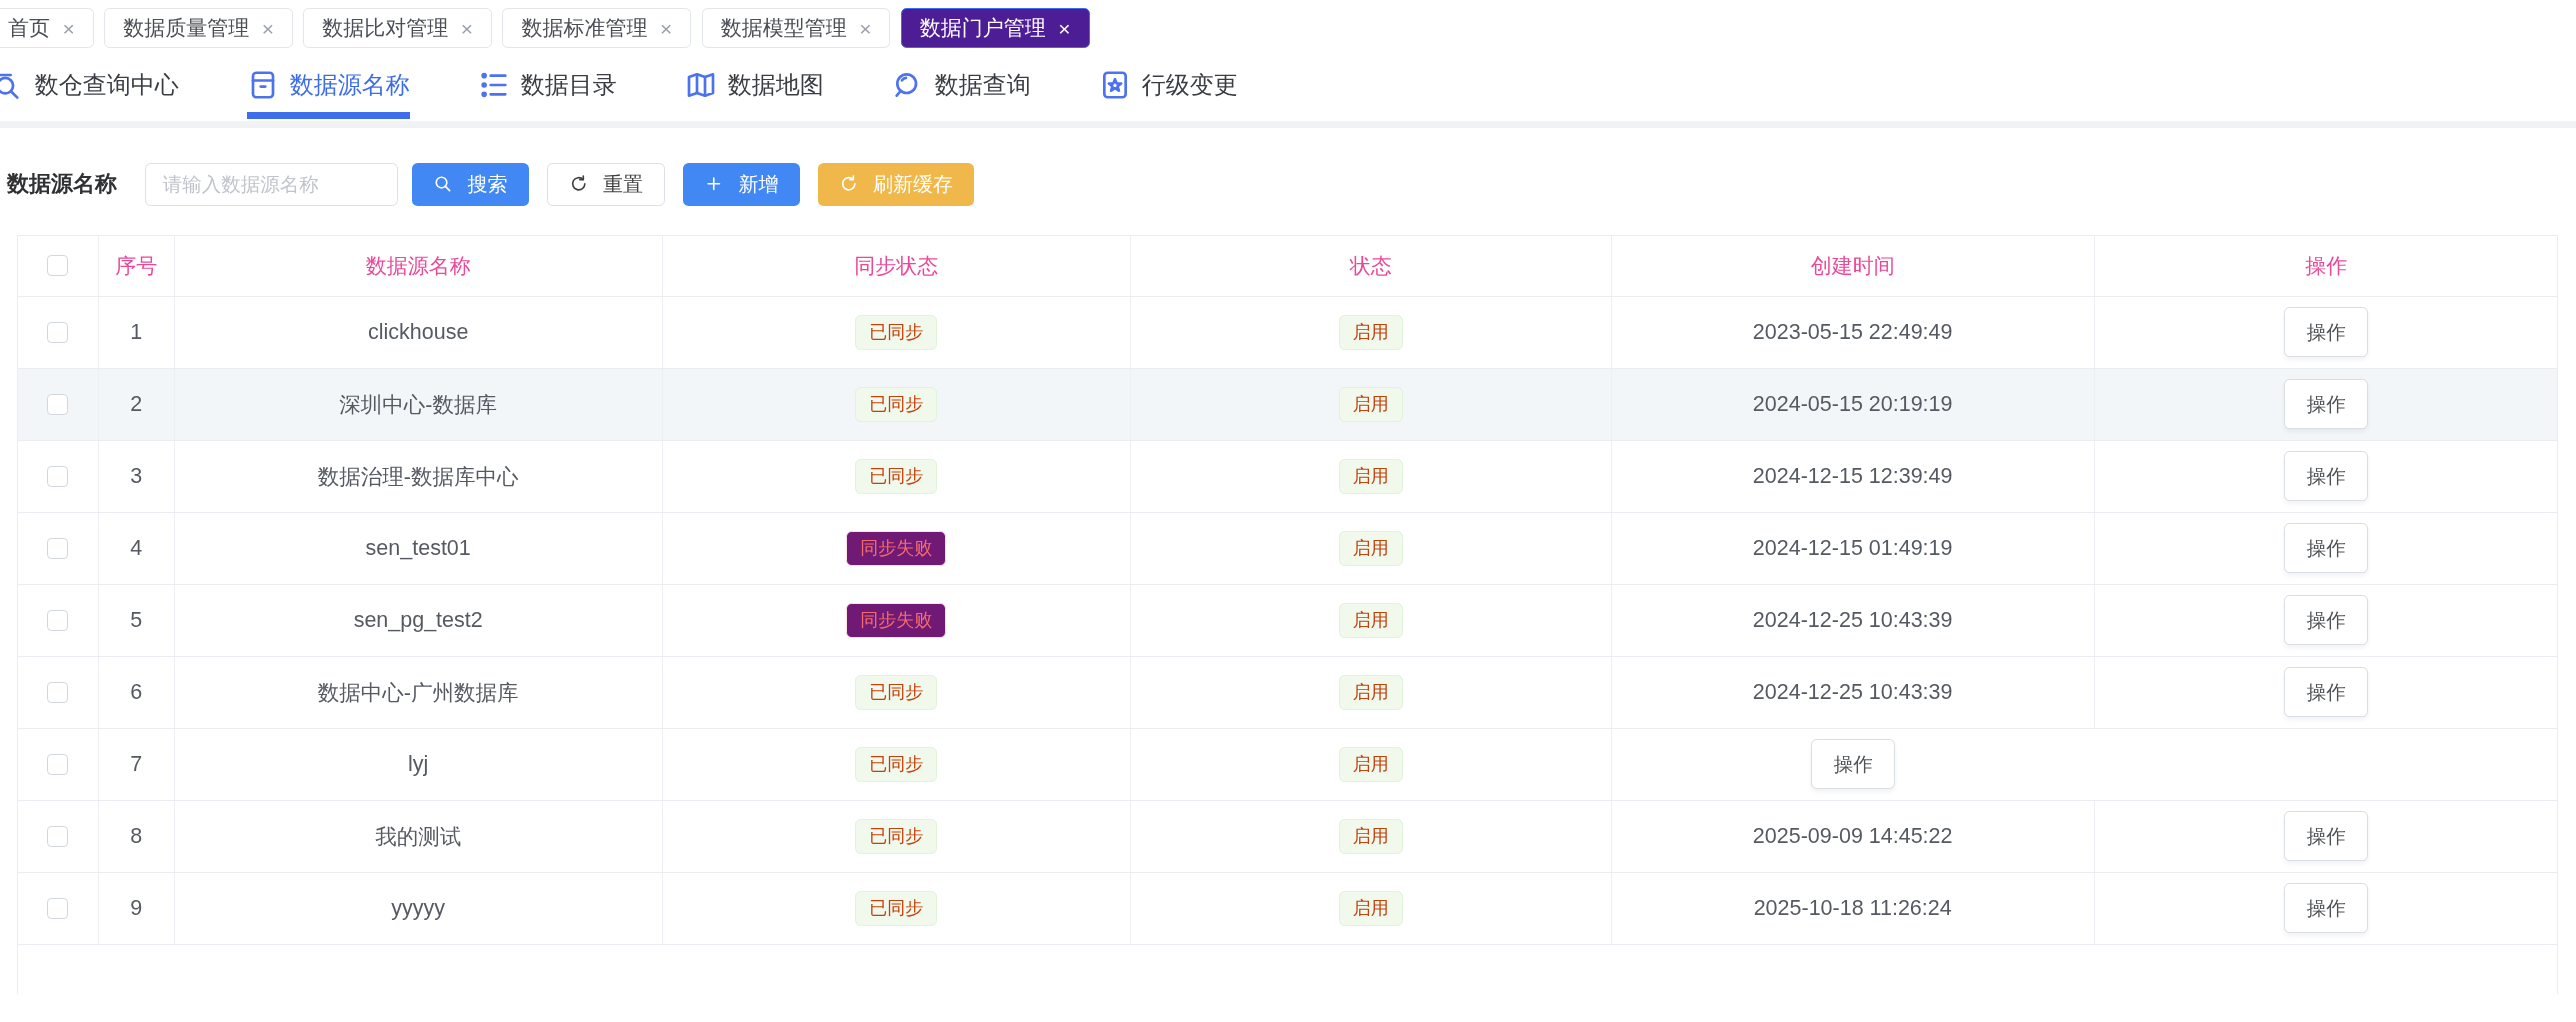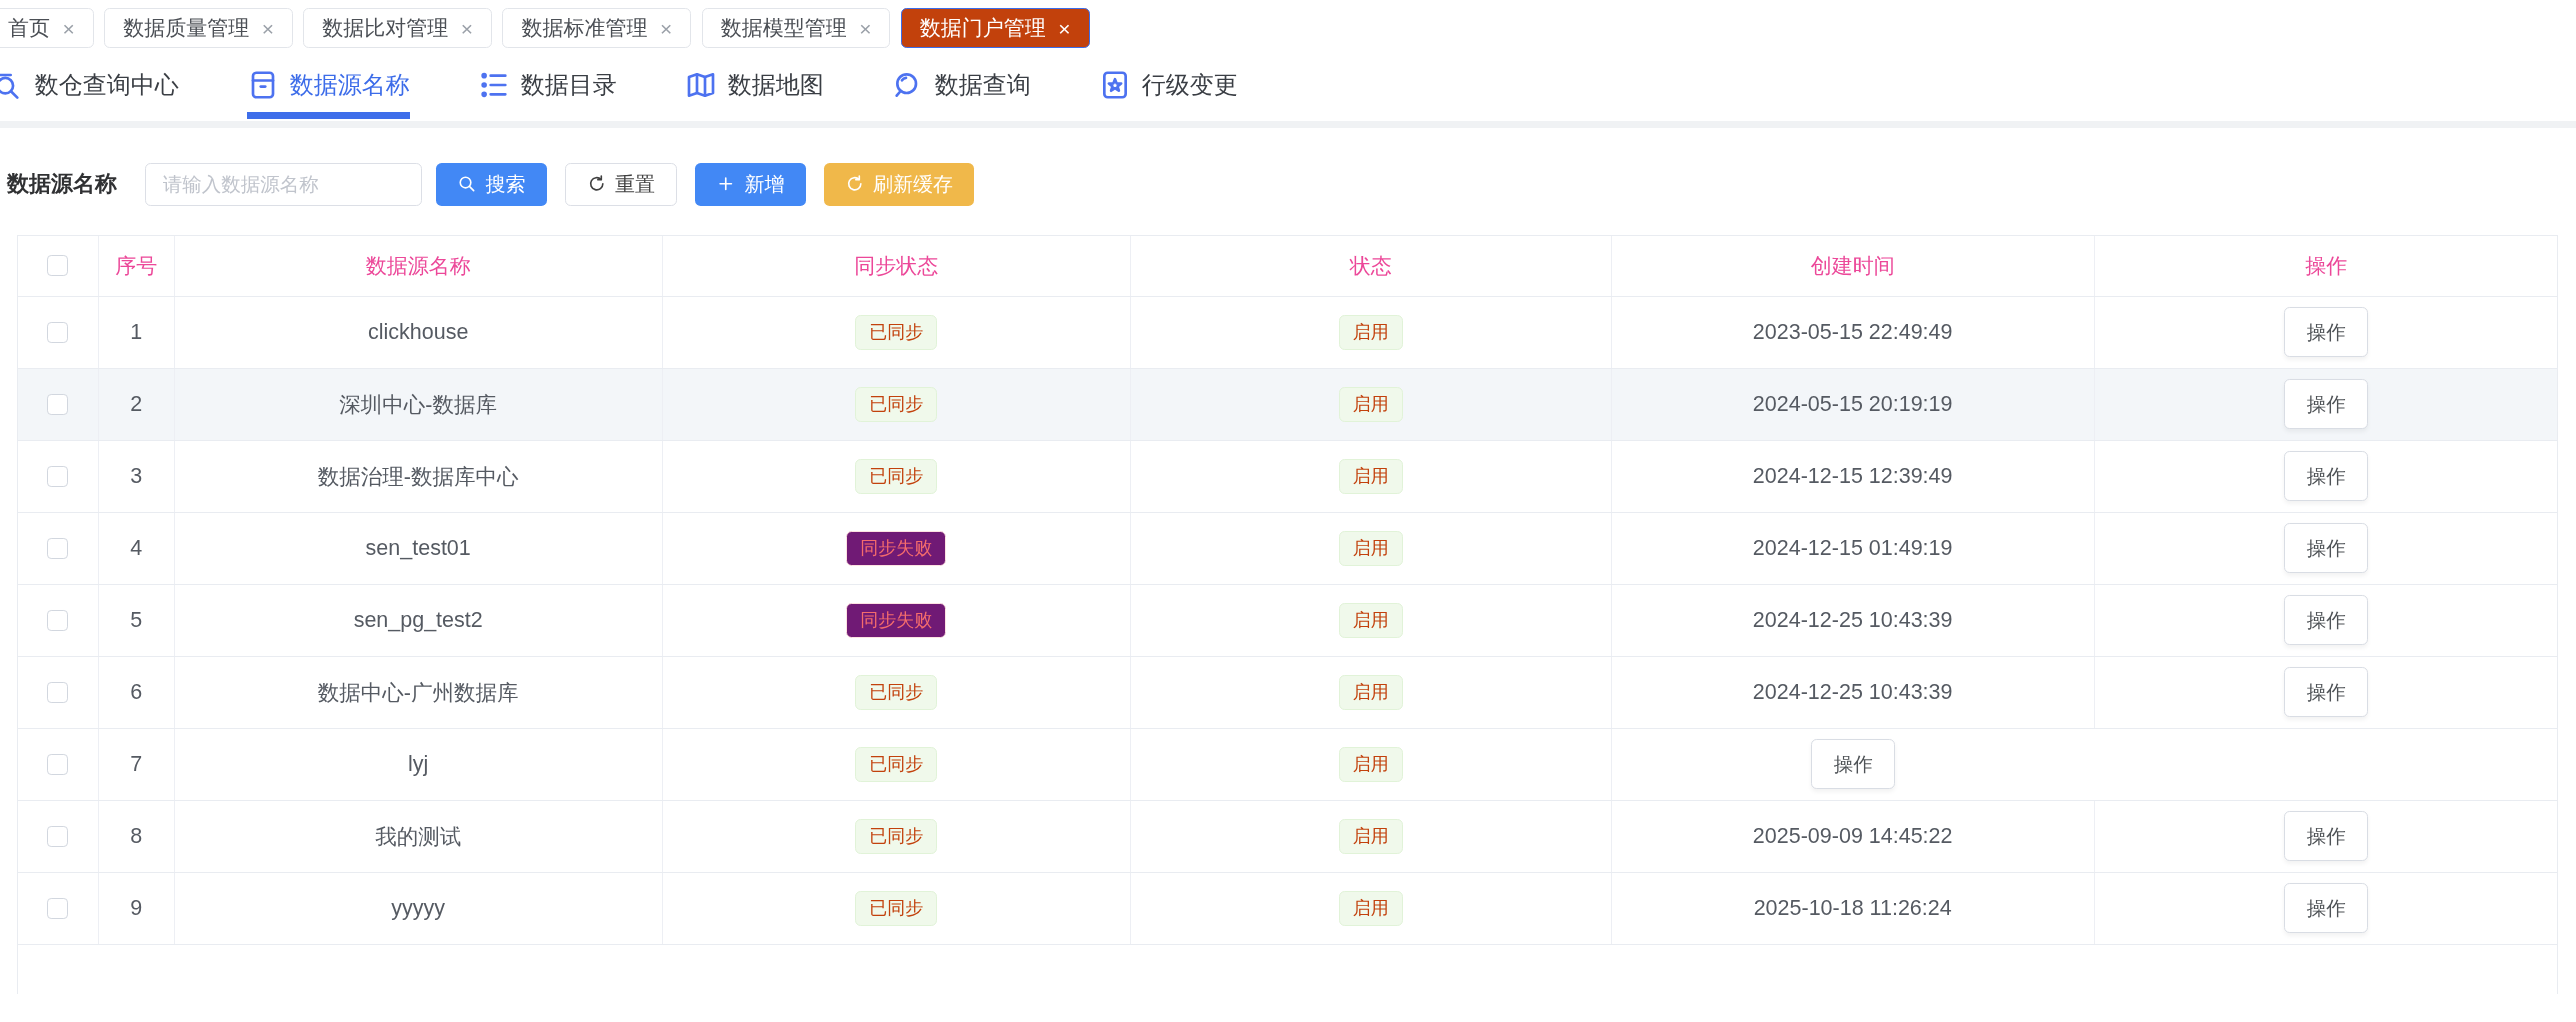--- a/index.html
+++ b/index.html
@@ -9,21 +9,21 @@
     font-family:"Liberation Sans", sans-serif; color:#303133;
   }
 
   
   .tabbar { display:flex; align-items:center; gap:10.4px; padding-top:8.3px; margin-left:-11px; }
   .tab {
     height:40px; padding:0 18px; background:#fff; border:1.4px solid #e2e5ea; border-radius:5.6px;
     display:flex; align-items:center; gap:12.5px; font-size:21px; color:#4b4f55; cursor:pointer; flex:none;
   }
   .tab .tab-x { font-size:21px; color:#9aa0a8; line-height:1; }
-  .tab.active { background:#c2410c; border-color:#3c6ce9; color:#fff; }
+  .tab.active { background:#4c1d95; border-color:#3c6ce9; color:#fff; }
   .tab.active .tab-x { color:#fff; }
 
   
   .nav { display:flex; align-items:flex-start; gap:68px; margin-top:21px; padding-left:1.4px; }
   .nav-item {
     position:relative; display:flex; align-items:center; gap:11px;
     font-size:24px; color:#3a3e44; padding-bottom:18px; cursor:pointer; flex:none;
   }
   .nav-item:first-child { margin-left:-9.7px; }
   .nav-item .nav-ico { width:32px; height:32px; color:#4d72f0; flex:none; }
@@ -32,27 +32,27 @@
   .nav-item.active { color:#3c6ce9; }
   .nav-item.active .nav-underline {
     display:block; position:absolute; left:0; right:0; bottom:0; height:7px; background:#3e6eea;
   }
   .nav-divider { height:7px; background:#f0f2f4; margin-top:1.4px; }
 
   
   .filter-row { display:flex; align-items:center; margin:35px 0 0 7px; }
   .filter-label { font-size:22px; font-weight:700; color:#303133; margin-right:28px; }
   .filter-input {
-    width:277px; height:43px; border:1.4px solid #dcdfe6; border-radius:5.6px;
+    width:253px; height:43px; border:1.4px solid #dcdfe6; border-radius:5.6px;
     font-size:19.5px; color:#333; padding:0 16.7px; outline:none; background:#fff;
     font-family:"Liberation Sans", sans-serif;
   }
   .filter-input::placeholder { color:#c0c4cc; }
   .btn {
-    height:43px; border:none; border-radius:5.6px; display:inline-flex; align-items:center; gap:9px;
+    height:43px; border:none; border-radius:5.6px; display:inline-flex; align-items:center; gap:15px;
     font-size:20px; padding:0 21px; cursor:pointer; font-family:"Liberation Sans", sans-serif; flex:none;
   }
   .btn svg { width:19.5px; height:19.5px; display:block; }
   .btn-primary { background:#4288f5; color:#fff; }
   .btn-plain { background:#fff; color:#404040; border:1.4px solid #dcdfe6; }
   .btn-warn { background:#f0b84a; color:#fff; }
   .ml20 { margin-left:14px; } .ml26 { margin-left:18px; }
 
   
   .table-wrap {

